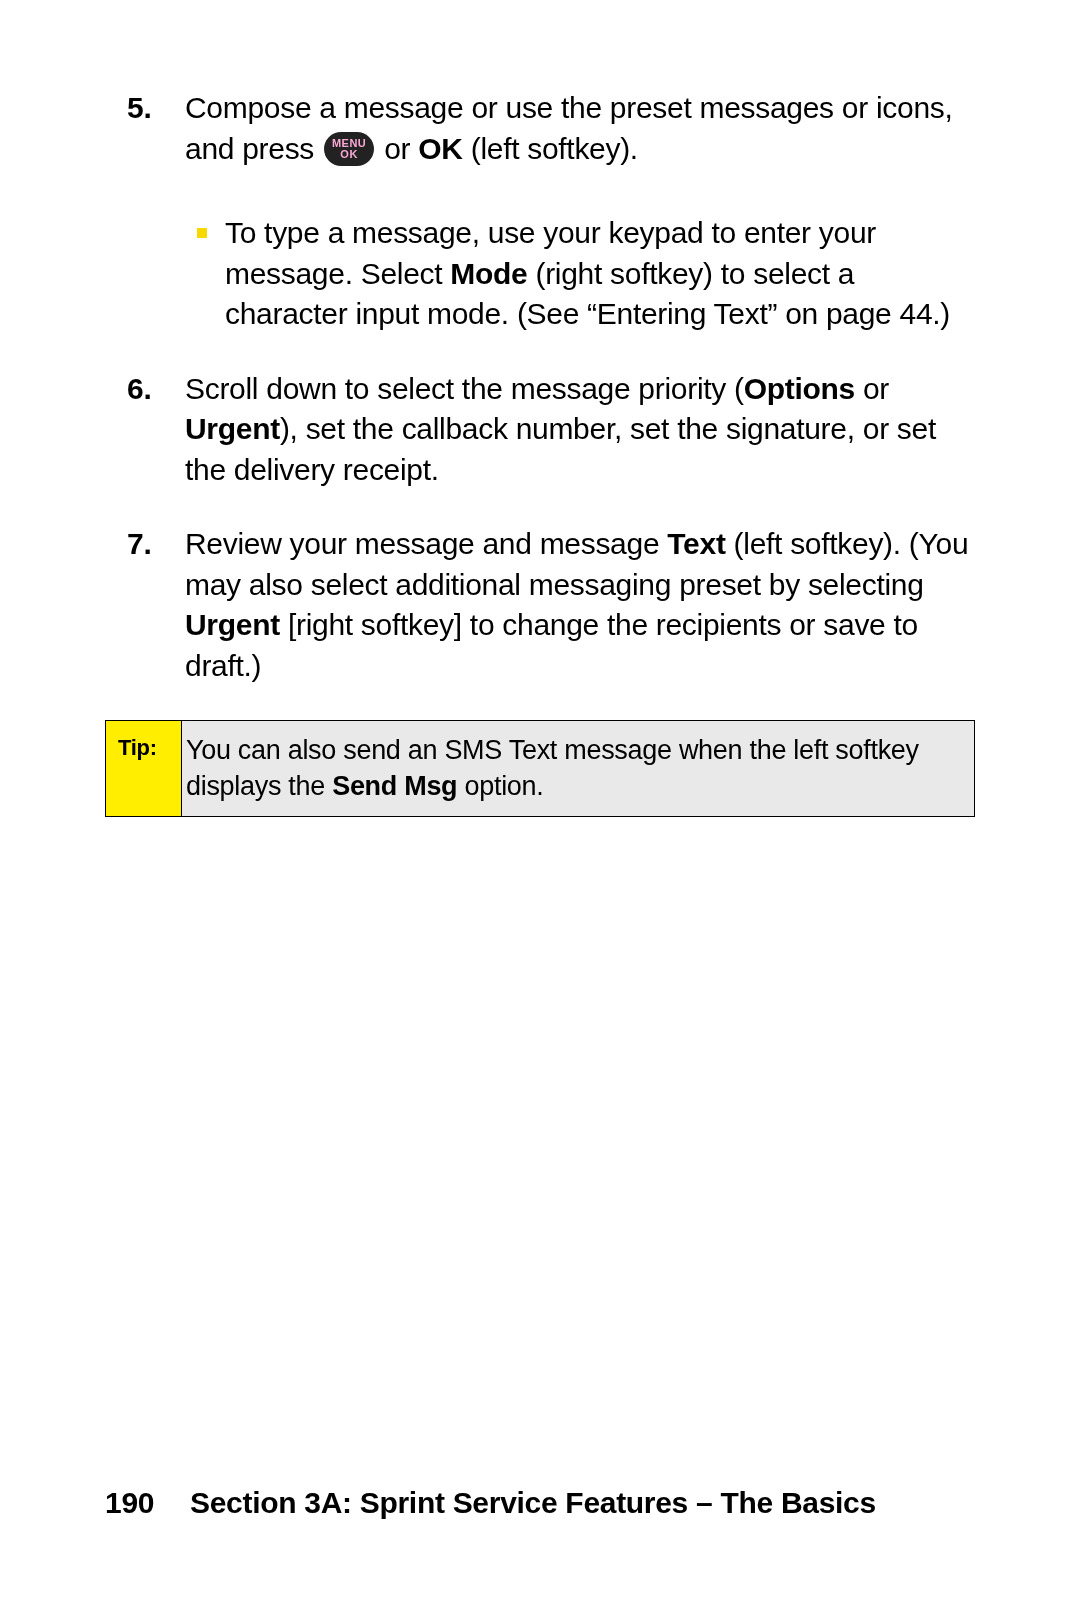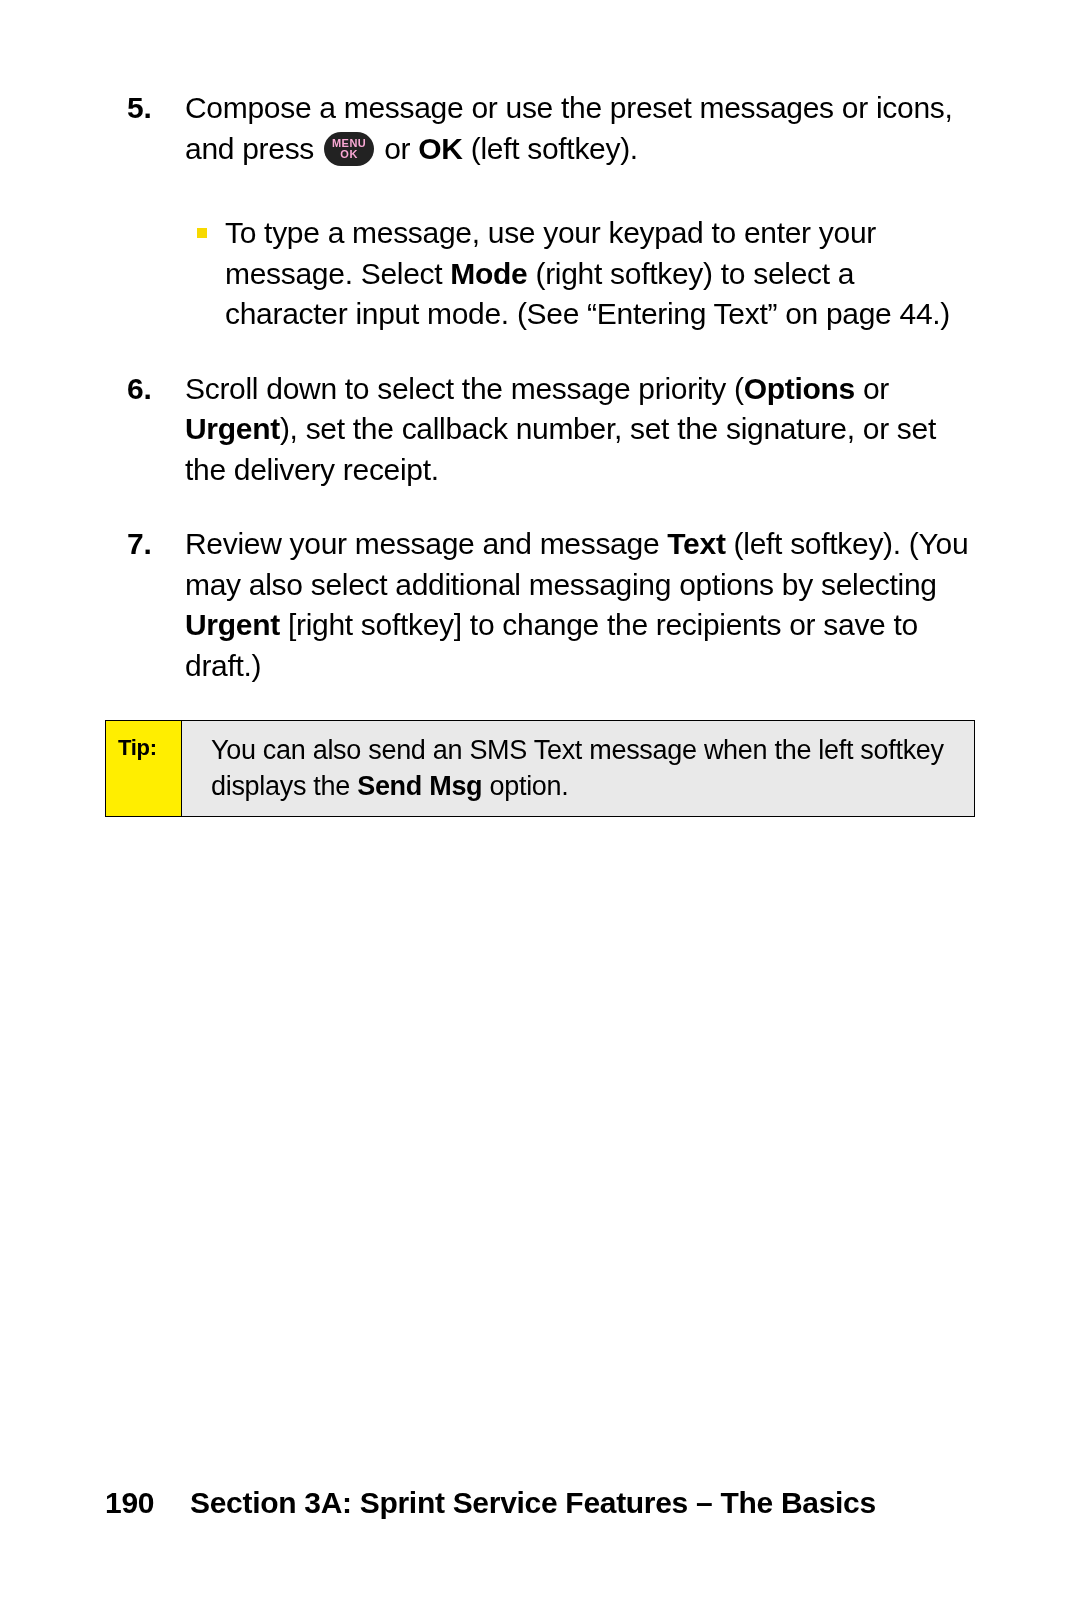--- a/index.html
+++ b/index.html
@@ -91,21 +91,21 @@
     font-weight: 700;
     font-size: 22px;
     padding: 12px 10px 12px 12px;
     box-sizing: border-box;
   }
   .tip-body {
     flex: 1 1 auto;
     background: #e9e9e9;
     font-size: 27px;
     line-height: 1.32;
-    padding: 12px 18px 12px 29px;
+    padding: 12px 18px 12px 4px;
     box-sizing: border-box;
     letter-spacing: -0.3px;
   }
   .footer {
     position: absolute;
     left: 105px;
     right: 117px;
     bottom: 100px;
     font-size: 30px;
     font-weight: 700;
@@ -141,21 +141,21 @@
       <li>
         <span class="num">6.</span>
         <span>
           <span>Scroll down to select the message priority (</span><span class="bold">Options</span><span> or </span><span class="bold">Urgent</span><span>), set the callback number, set the signature, or set the delivery receipt.</span>
         </span>
       </li>
 
       <li>
         <span class="num">7.</span>
         <span>
-          <span>Review your message and message </span><span class="bold">Text</span><span> (left softkey). (You may also select additional messaging options by selecting </span><span class="bold">Urgent</span><span> [right softkey] to change the recipients or save to draft.)</span>
+          <span>Review your message and message </span><span class="bold">Text</span><span> (left softkey). (You may also select additional messaging preset by selecting </span><span class="bold">Urgent</span><span> [right softkey] to change the recipients or save to draft.)</span>
         </span>
       </li>
 
     </ol>
 
     <div class="tip-box">
       <div class="tip-label">Tip:</div>
       <div class="tip-body">
         <span>You can also send an SMS Text message when the left softkey displays the </span><span class="bold">Send Msg</span><span> option.</span>
       </div>

